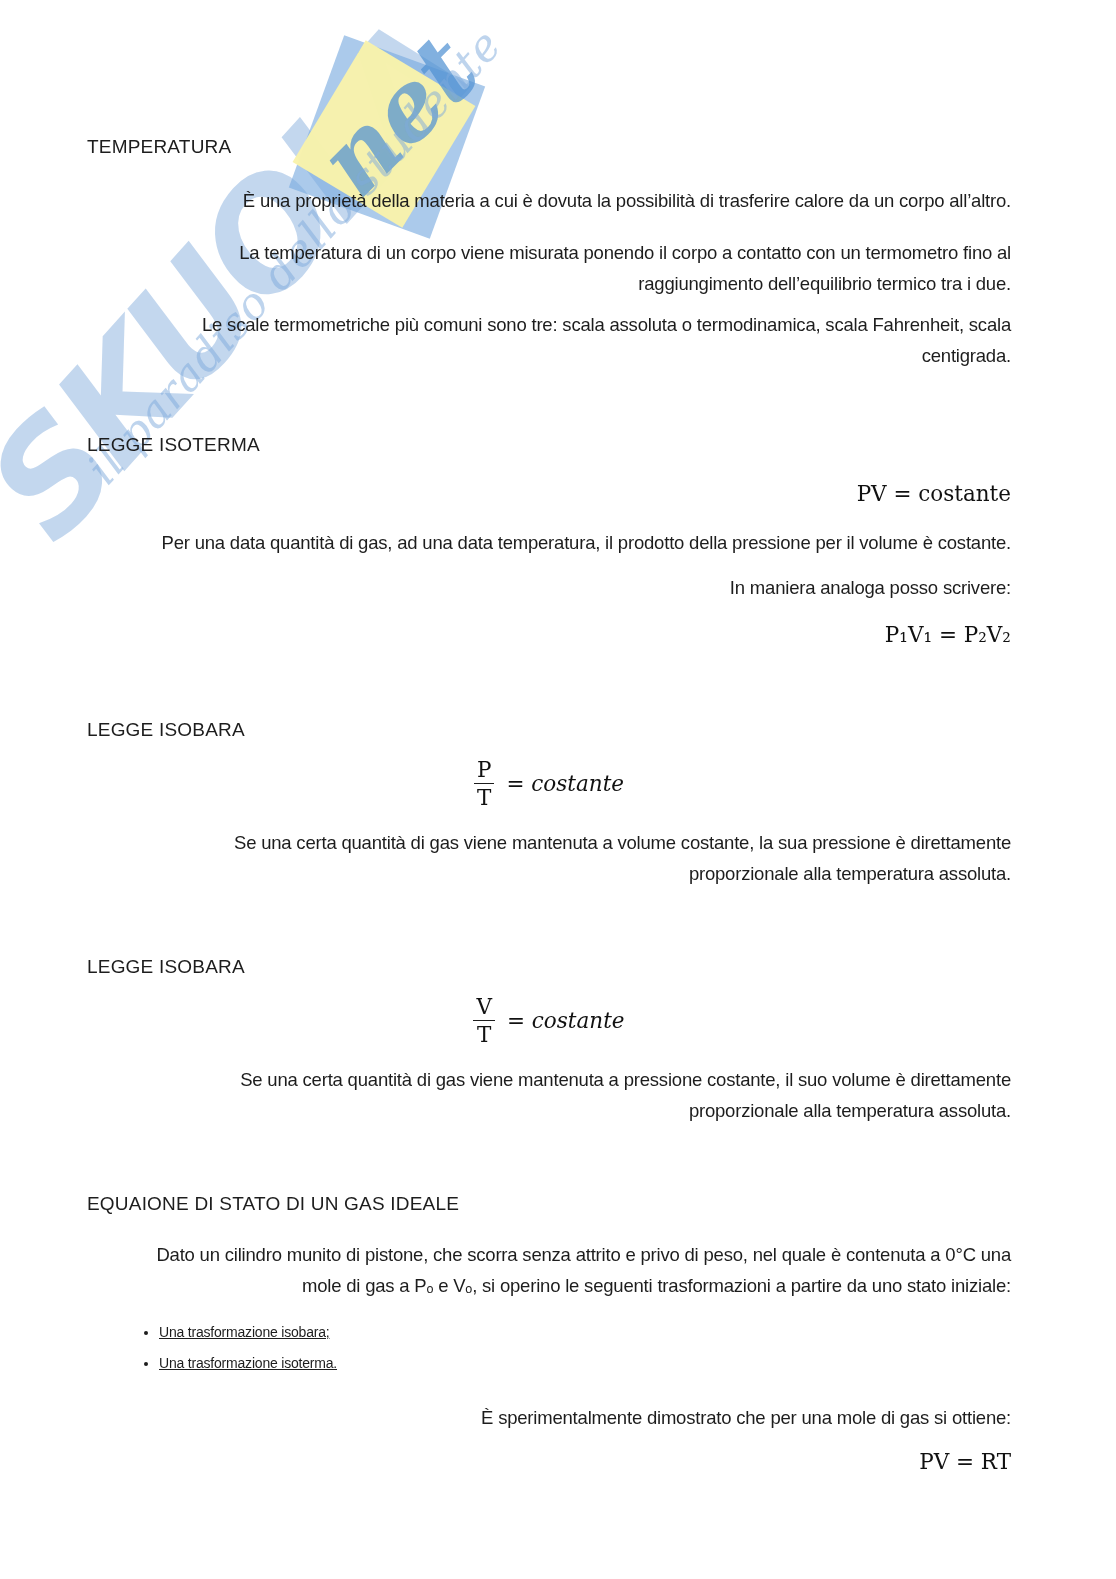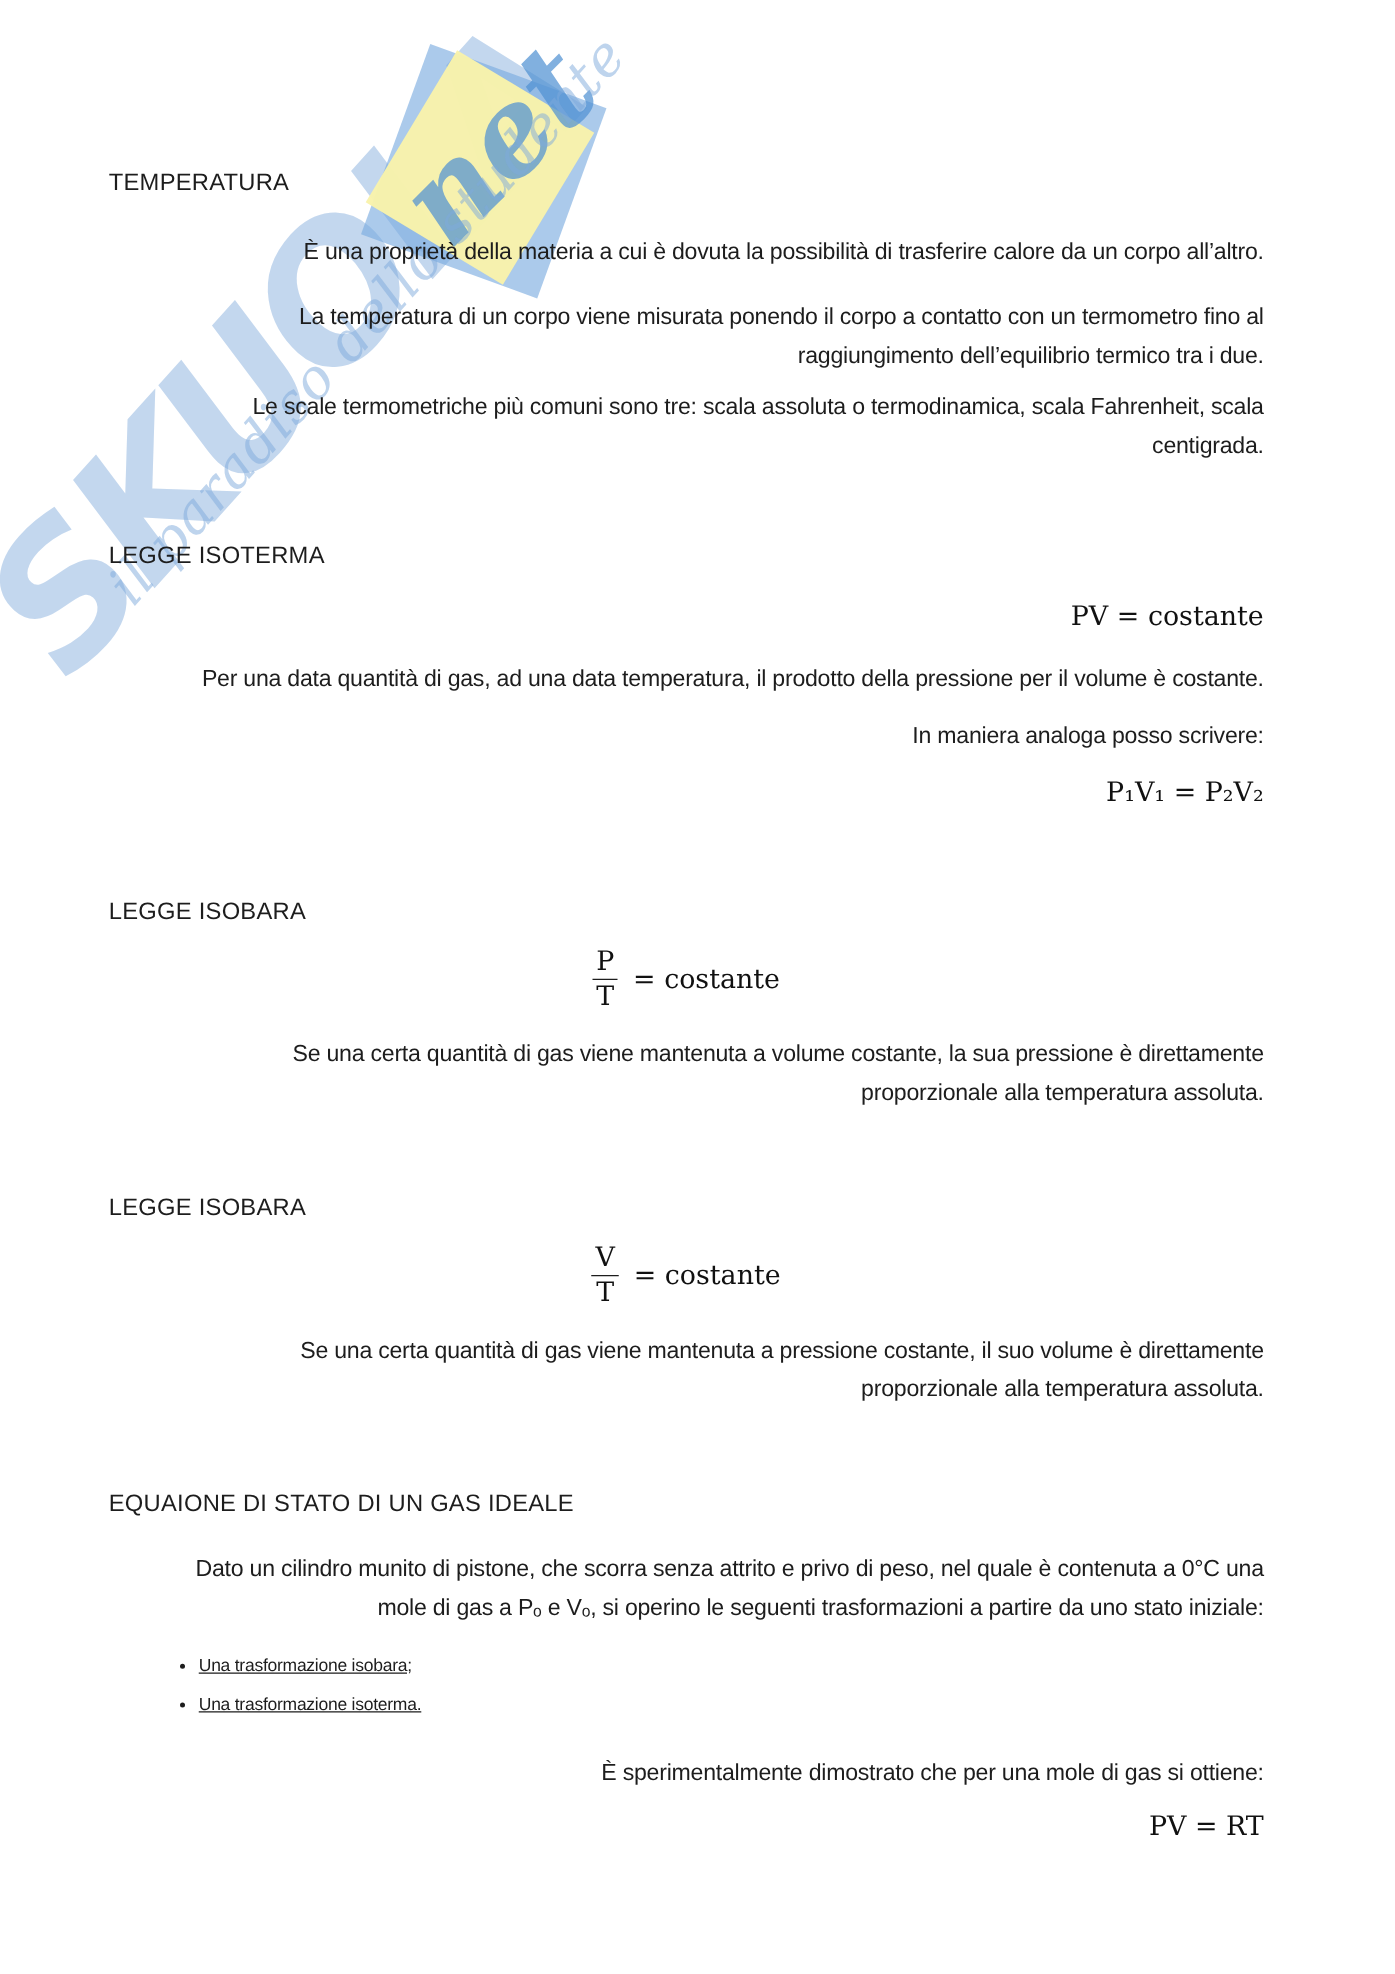--- a/index.html
+++ b/index.html
@@ -83,21 +83,21 @@
   }
   .formula-frac {
     display: flex; justify-content: center; align-items: center;
     font-family: "DejaVu Serif", "DejaVu Sans", serif;
     font-size: 21.5px;
     color: #111111;
   }
   .frac { display: inline-flex; flex-direction: column; align-items: center; }
   .frac .num { line-height: 25px; border-bottom: 1.6px solid #1d1d1d; padding: 0 3px 1px 3px; }
   .frac .den { line-height: 25px; padding-top: 1px; }
-  .frac-rhs { margin-left: 12px; }
+  .frac-rhs { margin-left: 12px; font-style: italic; }
   ul.bullets { margin: 0; padding: 0 0 0 72px; }
   ul.bullets li {
     font-size: 14px; line-height: 31px; letter-spacing: -0.2px; text-decoration: underline;
   }
 </style>
 </head>
 <body>
 
 <div class="page">
 

